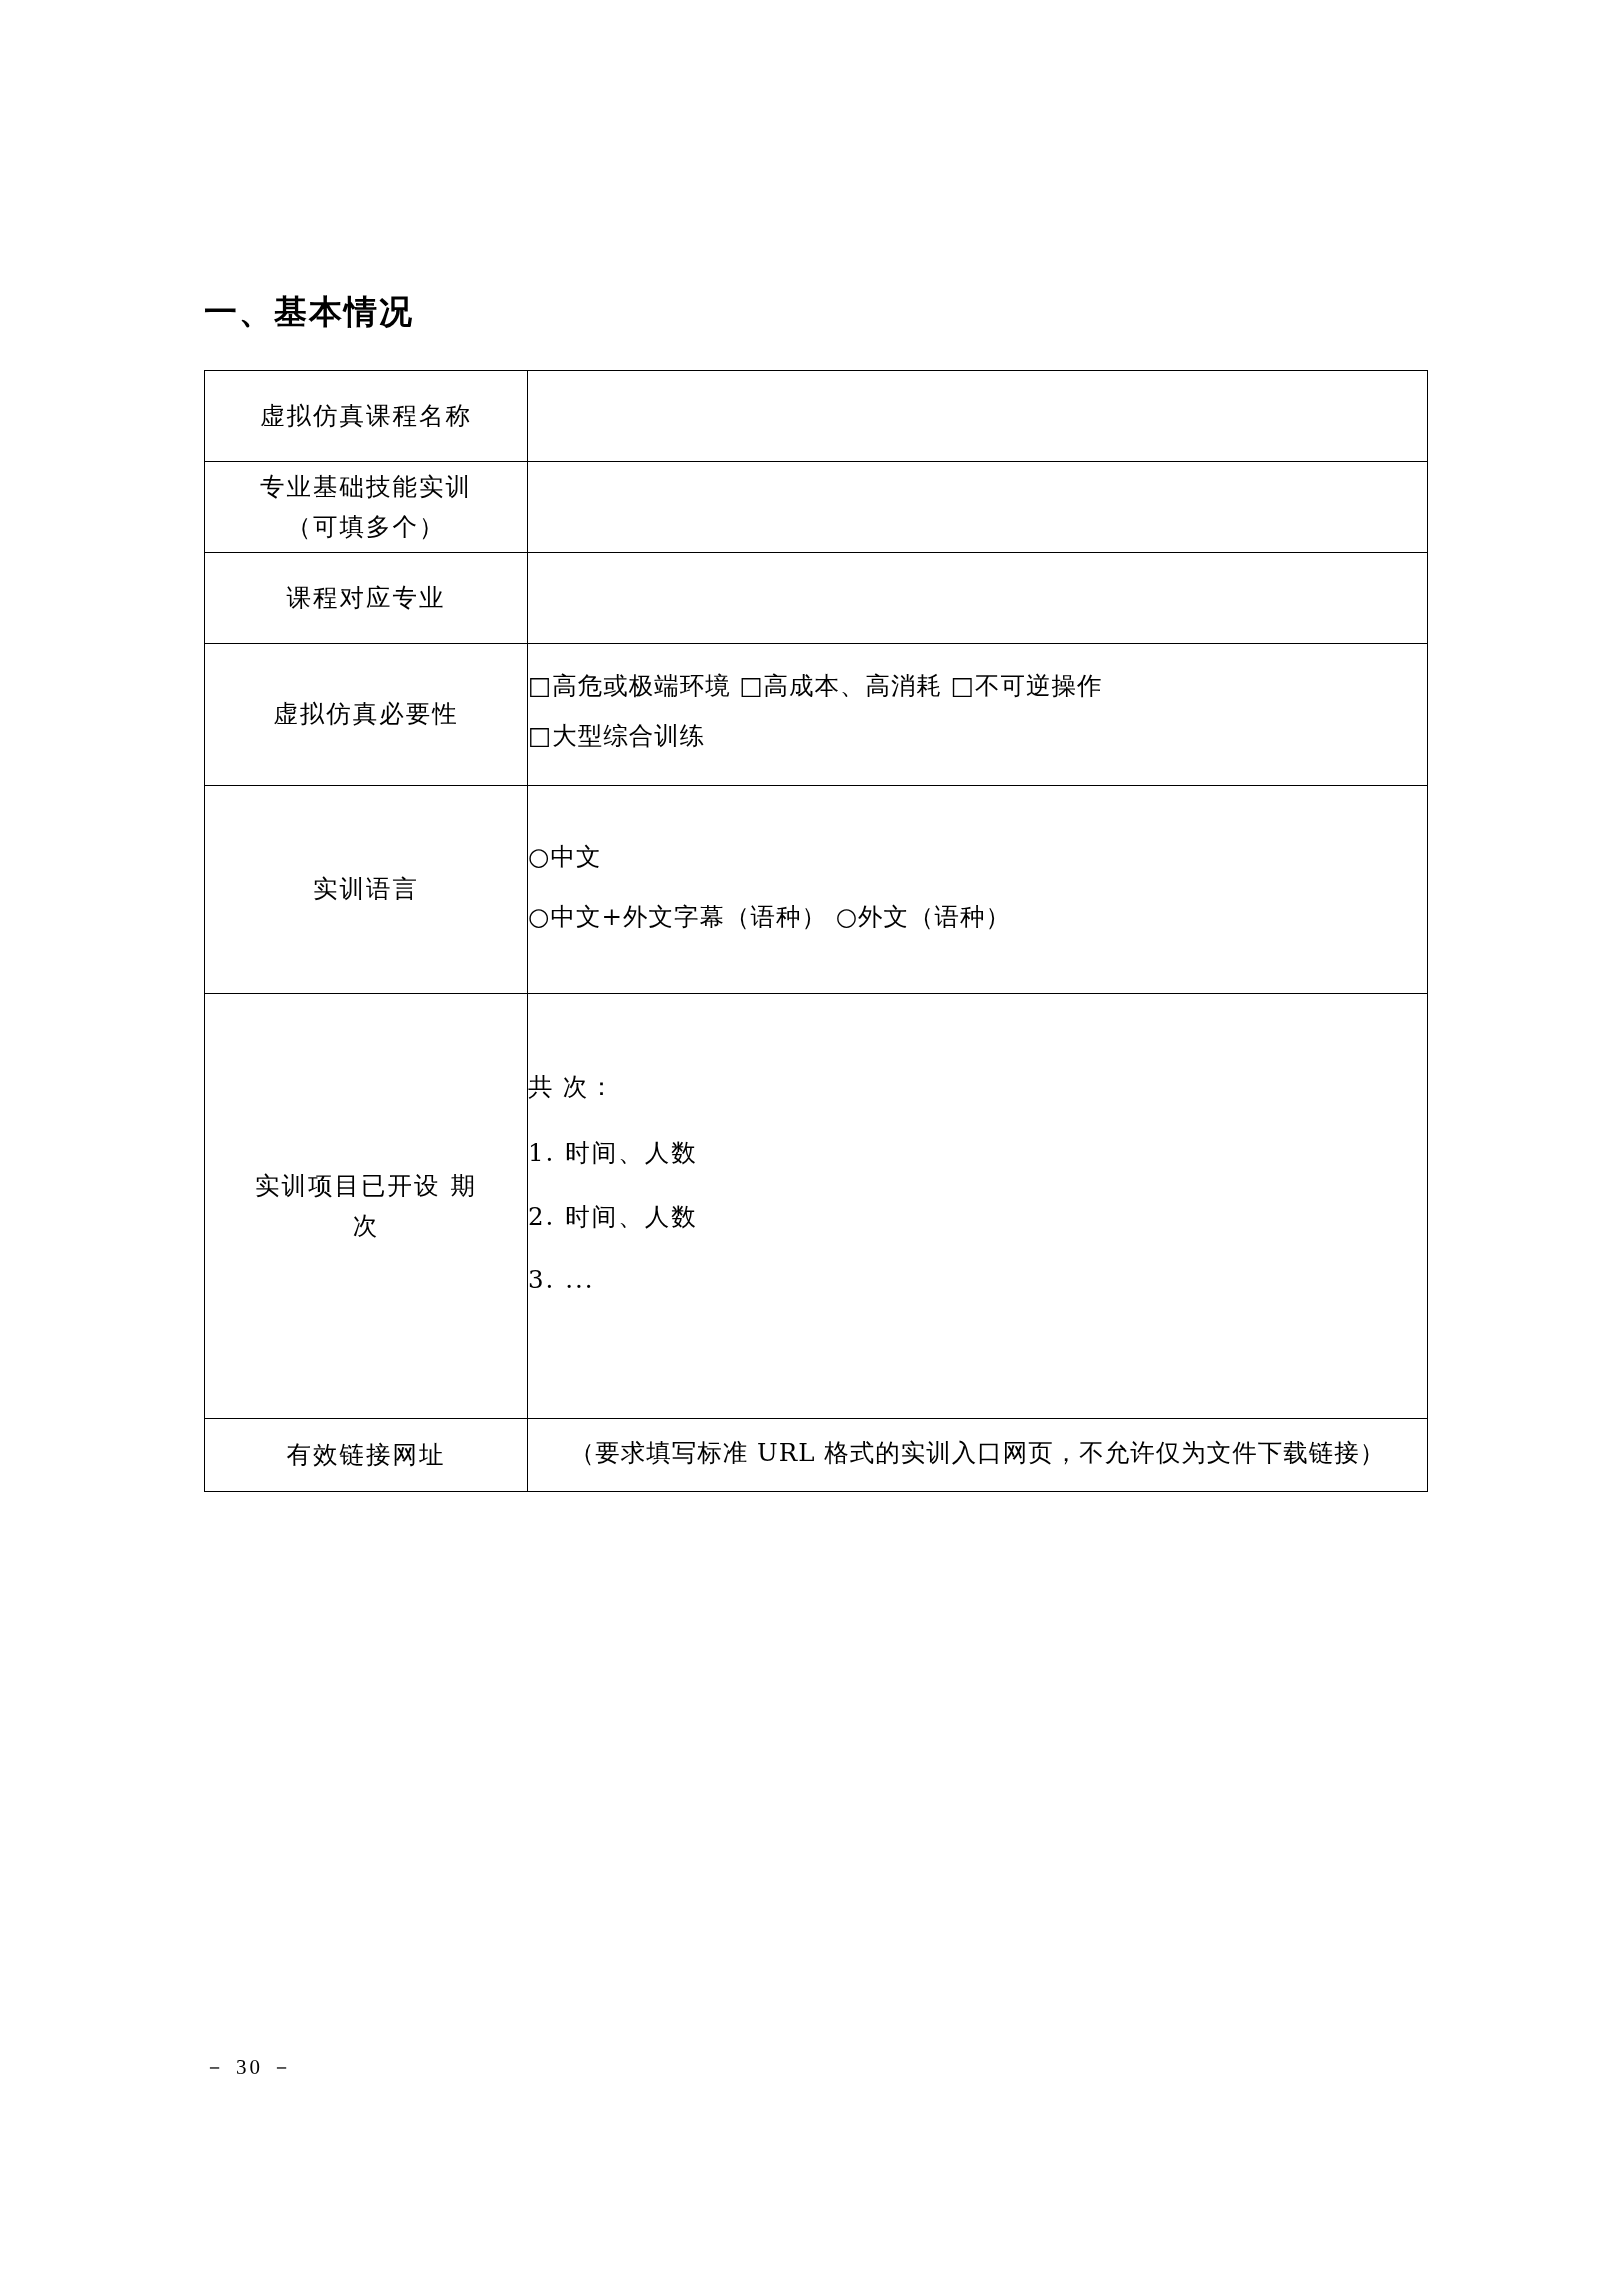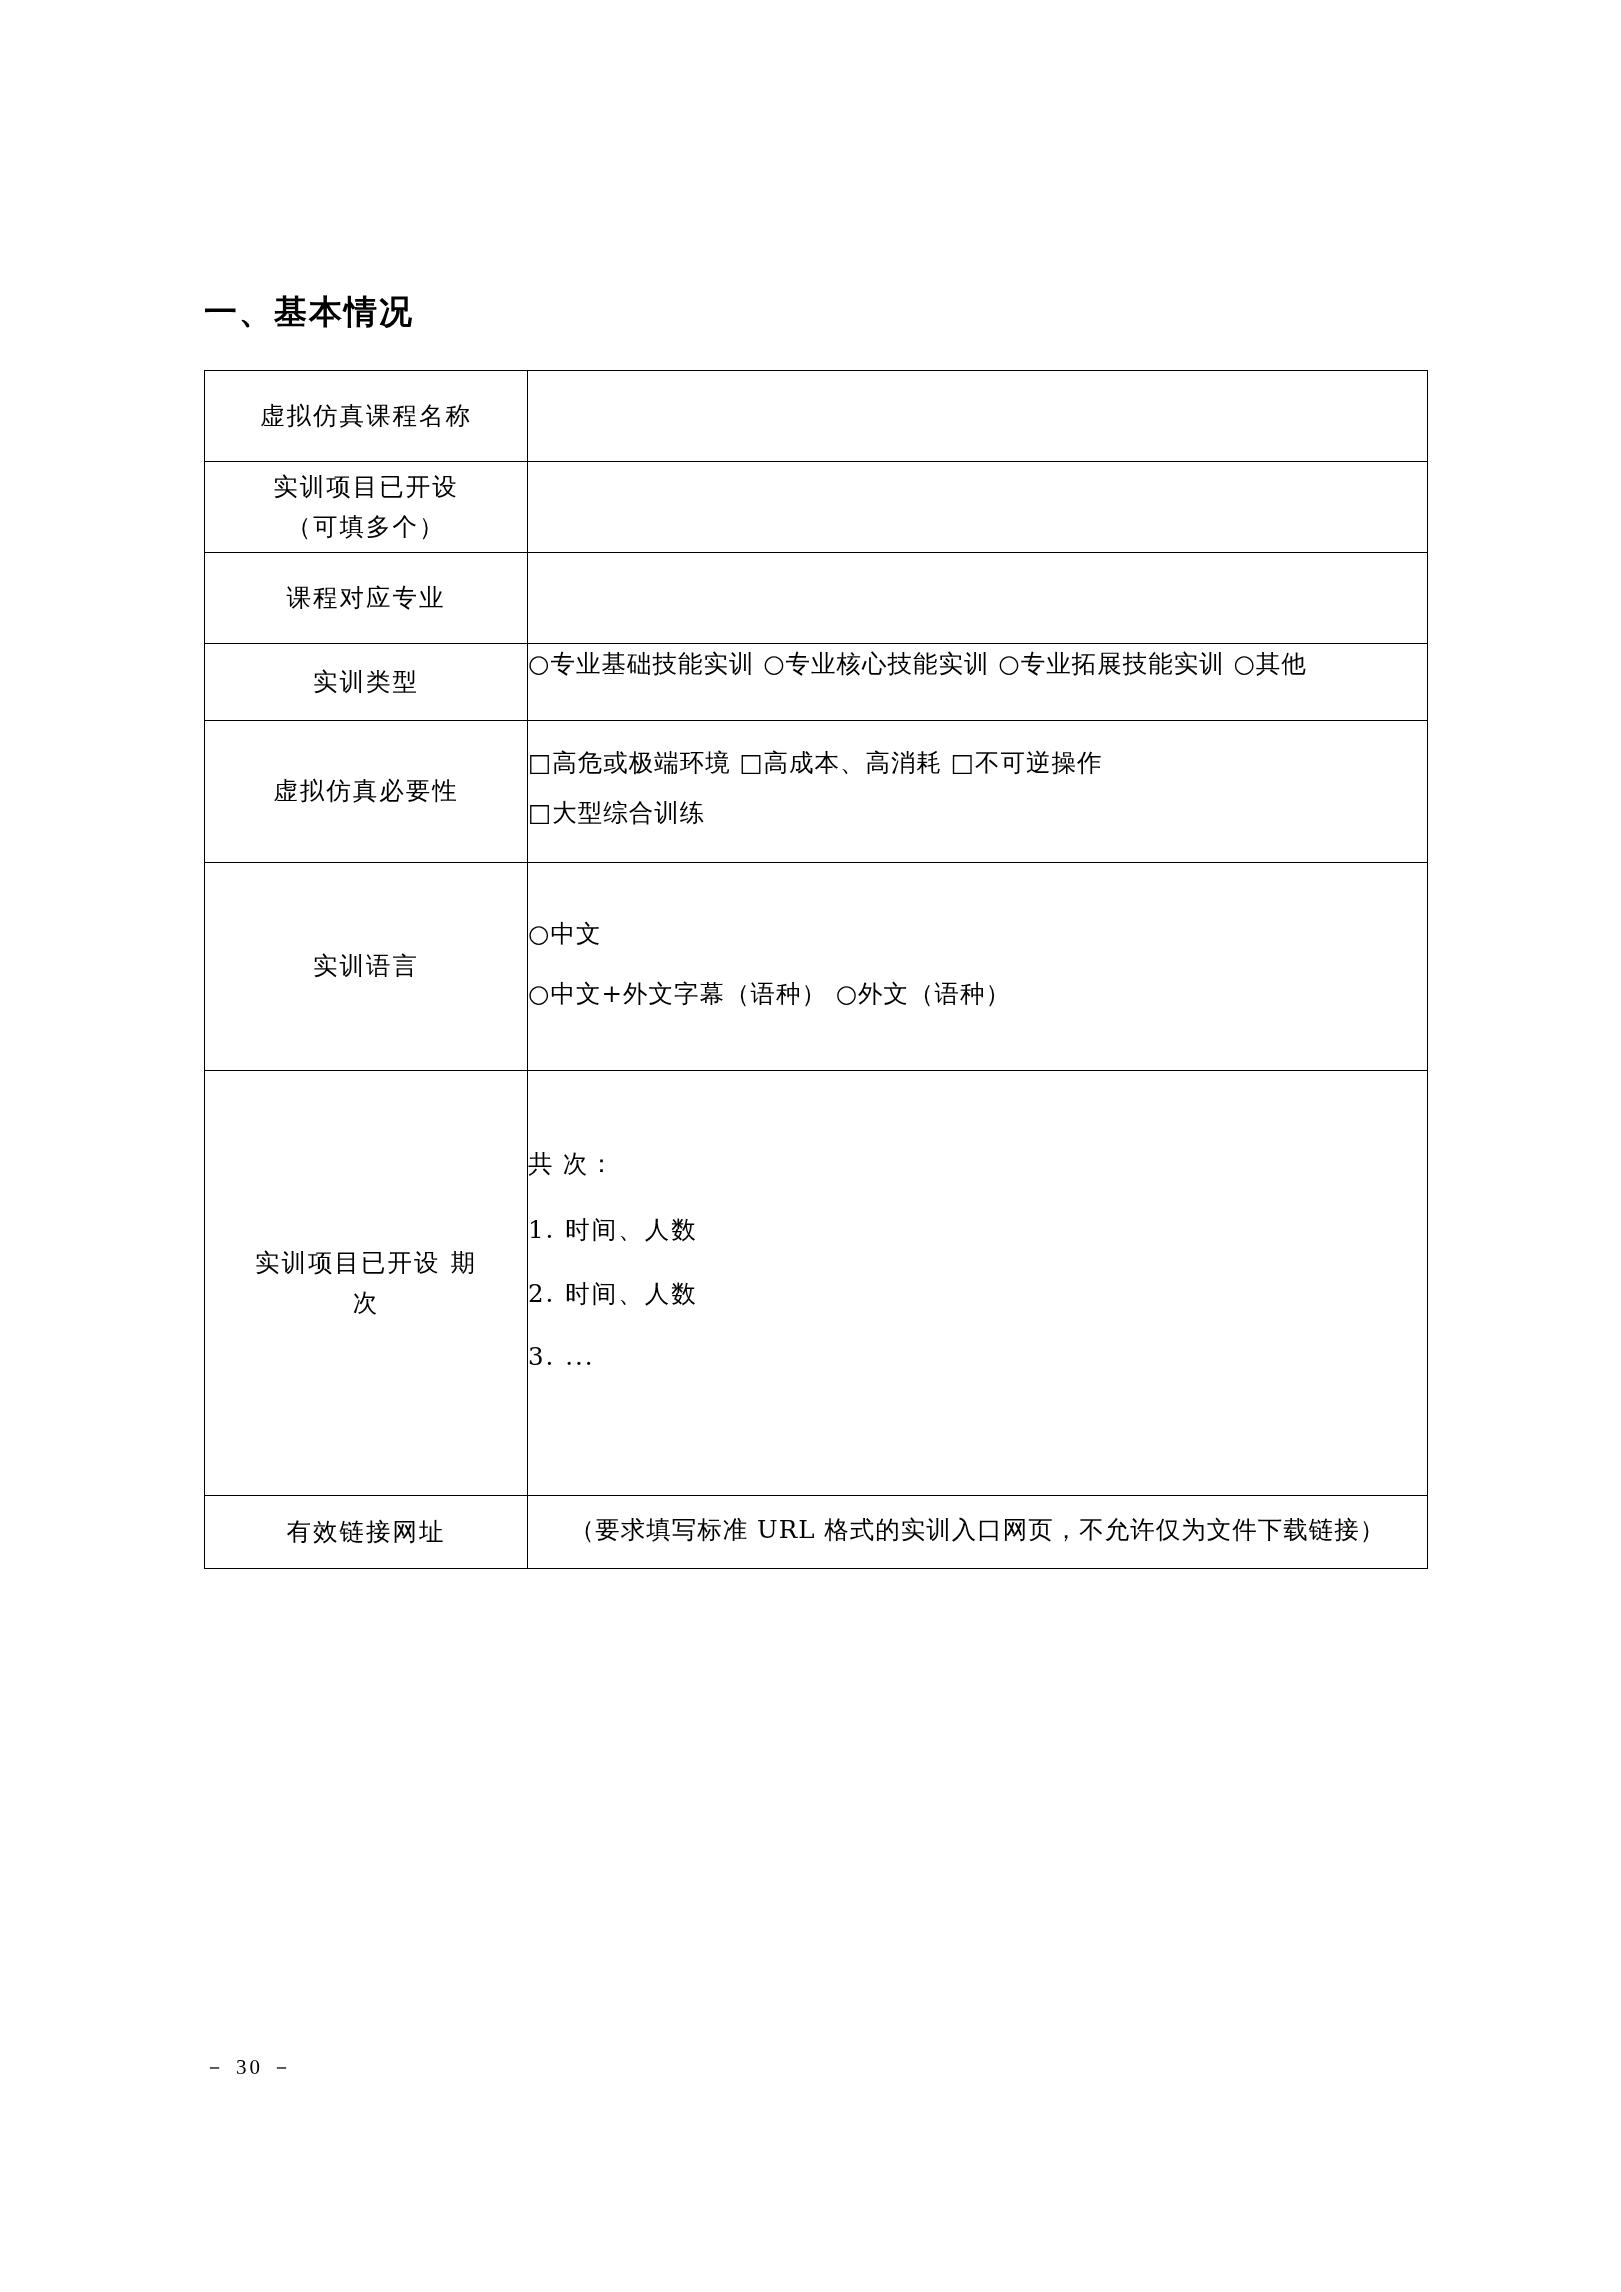--- a/index.html
+++ b/index.html
@@ -107,45 +107,37 @@
         <td class="label">
           <span>虚拟仿真课程名称</span>
         </td>
         <td class="value empty-cell">
           <span></span>
         </td>
       </tr>
 
       <tr>
         <td class="label">
-          <span>实训项目已开设</span>
+          <span>专业基础技能实训</span>
           <span class="l2">（可填多个）</span>
         </td>
         <td class="value empty-cell">
           <span></span>
         </td>
       </tr>
 
       <tr>
         <td class="label">
           <span>课程对应专业</span>
         </td>
         <td class="value empty-cell">
           <span></span>
         </td>
       </tr>
 
-      <tr>
-        <td class="label">
-          <span>实训类型</span>
-        </td>
-        <td class="value mid">
-          <span style="display:block; min-height:76px;">○专业基础技能实训 ○专业核心技能实训 ○专业拓展技能实训 ○其他</span>
-        </td>
-      </tr>
 
       <tr>
         <td class="label">
           <span>虚拟仿真必要性</span>
         </td>
         <td class="value">
           <span class="row-line" style="margin-top:21.6px;">□高危或极端环境 □高成本、高消耗 □不可逆操作</span>
           <span class="row-line" style="margin-bottom:29px;">□大型综合训练</span>
         </td>
       </tr>

